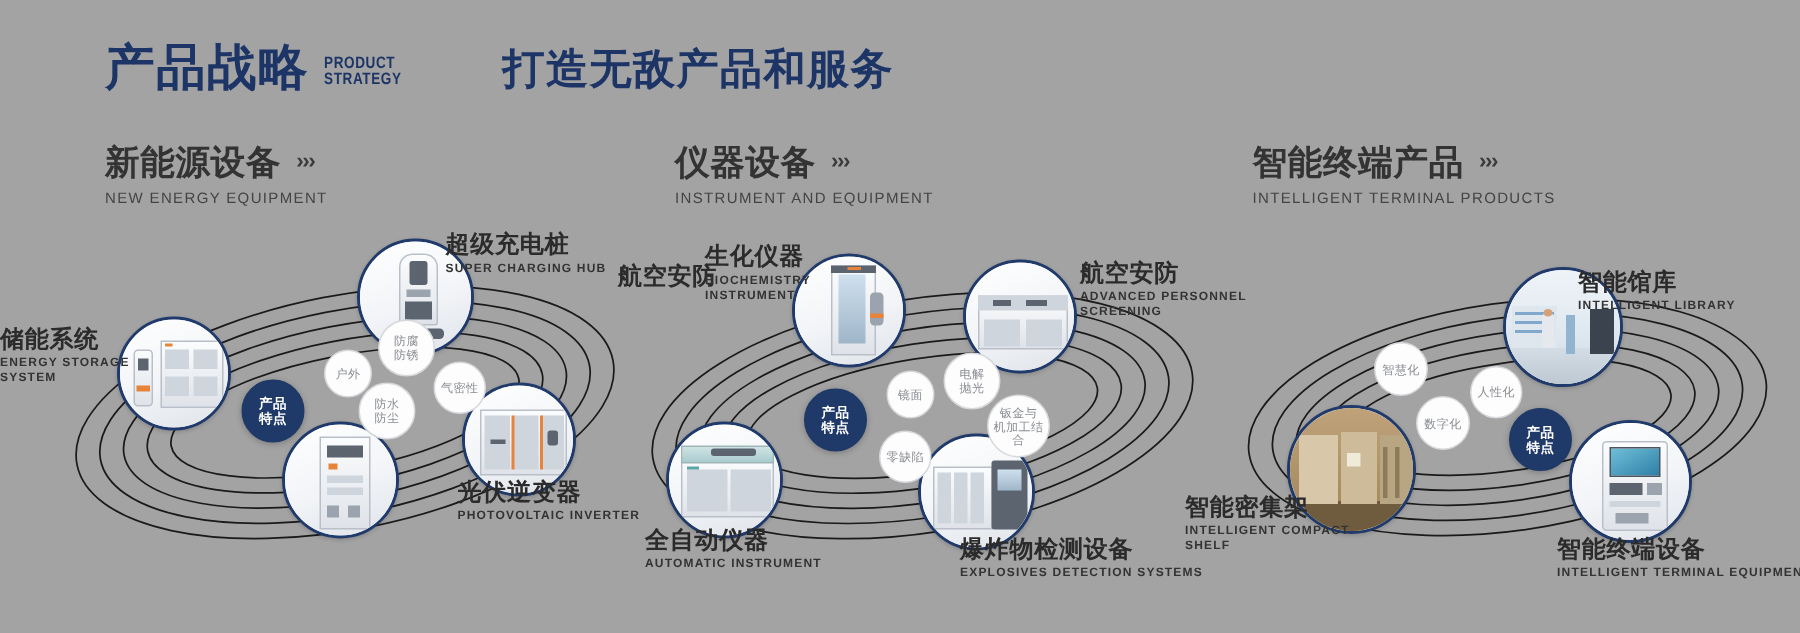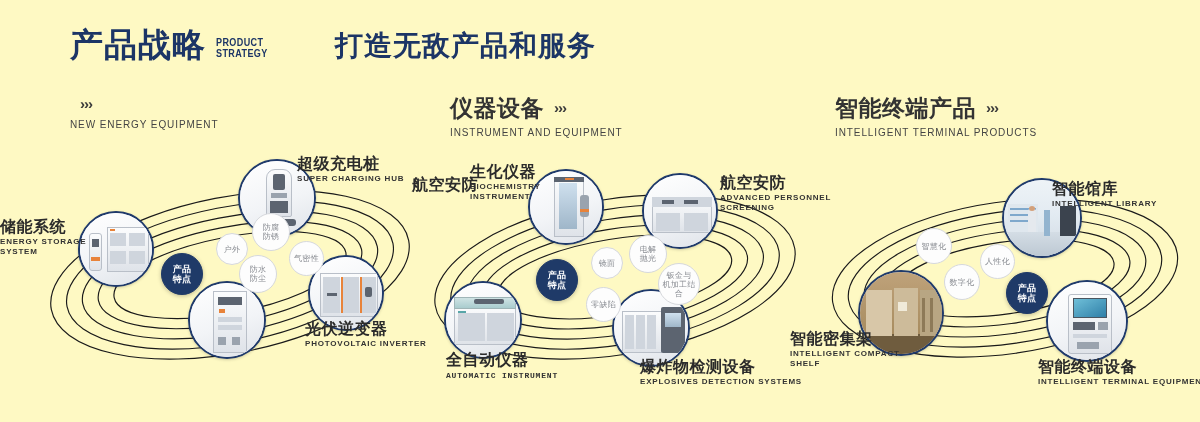--- a/index.html
+++ b/index.html
@@ -2,21 +2,21 @@
 <html><head>
 <meta charset="utf-8">
 <style>
   * { box-sizing: border-box; margin: 0; padding: 0; }
   html, body {
     width: 1200px; height: 422px;
     background: #ffffff;
     font-family: "Liberation Sans", "DejaVu Sans", sans-serif;
     overflow: hidden;
   }
-  .page { position: relative; width: 1200px; height: 422px; background: #fef9c3; }
+  .page { position: relative; width: 1200px; height: 422px; background: #a3a3a3; }
 
   
   .masthead { position: absolute; left: 70px; top: 28px; display: flex; align-items: flex-end; }
   .mast-cn {
     font-size: 33px; font-weight: 700; color: #1c3566;
     letter-spacing: 1px; line-height: 1; white-space: nowrap;
   }
   .mast-en {
     margin-left: 10px; margin-bottom: 2px;
     font-size: 11px; font-weight: 700; color: #1c3566;
@@ -103,20 +103,21 @@
     <div class="mast-cn">产品战略</div>
     <div class="mast-en">
       <div>PRODUCT</div>
       <div>STRATEGY</div>
     </div>
   </div>
   <div class="mast-sub">打造无敌产品和服务</div>
 
   <div class="sec-head" style="left:70px; top:96px;">
     <div class="cn">
+      <span>新能源设备</span>
       <span class="chev">›››</span>
     </div>
     <div class="en">NEW ENERGY EQUIPMENT</div>
   </div>
 
   <div class="sec-head" style="left:450px; top:96px;">
     <div class="cn">
       <span>仪器设备</span>
       <span class="chev">›››</span>
     </div>
@@ -314,21 +315,21 @@
   <div class="nlabel" style="left:470px; top:163px;">
     <div class="cn">生化仪器</div>
     <div class="en">BIOCHEMISTRY<br>INSTRUMENT</div>
   </div>
 
   <div class="nlabel" style="left:720px; top:174px;">
     <div class="cn">航空安防</div>
     <div class="en">ADVANCED PERSONNEL<br>SCREENING</div>
   </div>
 
-  <div class="nlabel" style="left:446px; top:352px;font-family:Liberation Mono, monospace;">
+  <div class="nlabel" style="left:430px; top:352px;">
     <div class="cn">全自动仪器</div>
     <div class="en">AUTOMATIC INSTRUMENT</div>
   </div>
 
   <div class="nlabel" style="left:640px; top:358px;">
     <div class="cn">爆炸物检测设备</div>
     <div class="en">EXPLOSIVES DETECTION SYSTEMS</div>
   </div>
 
   <div class="cluster" style="left:810px; top:160px; width:390px; height:230px;">

